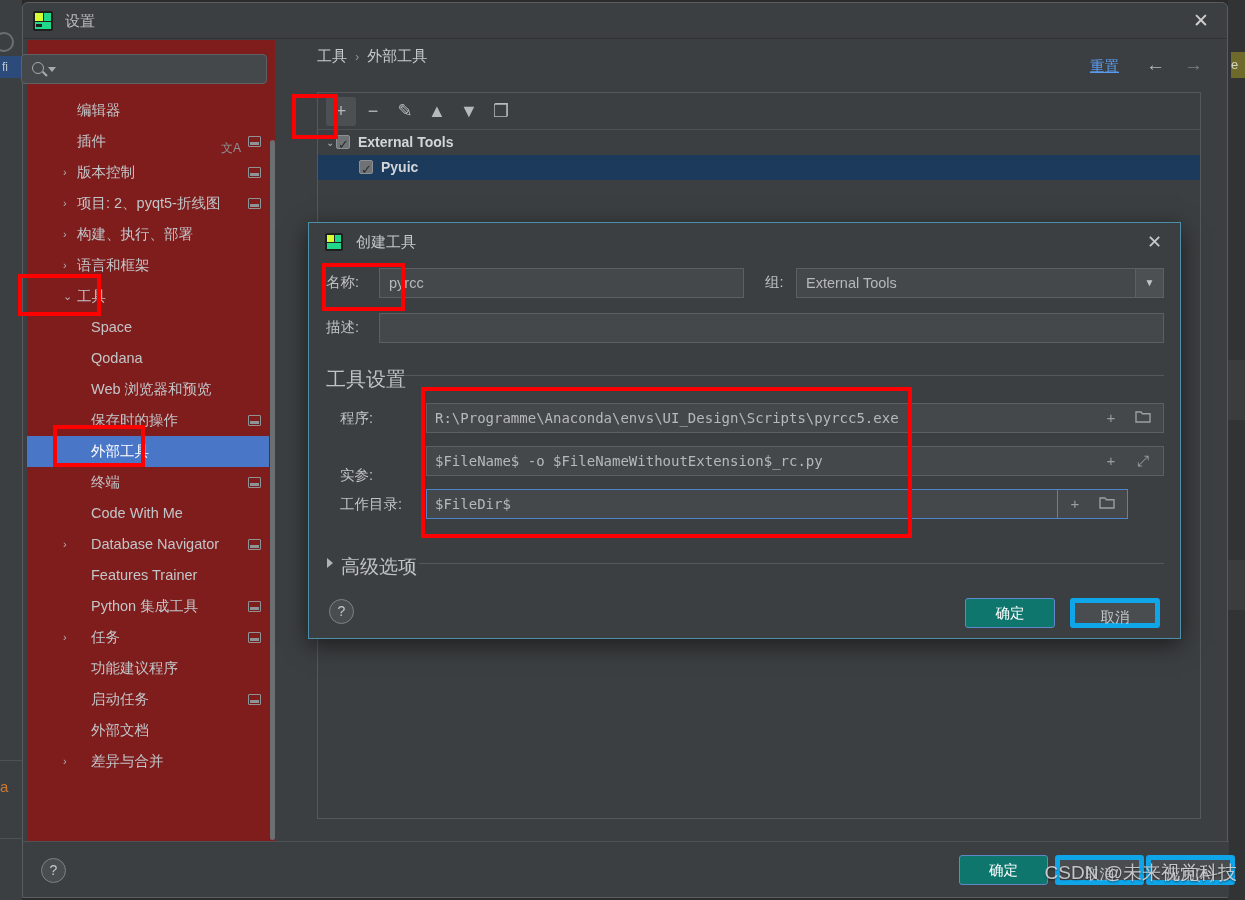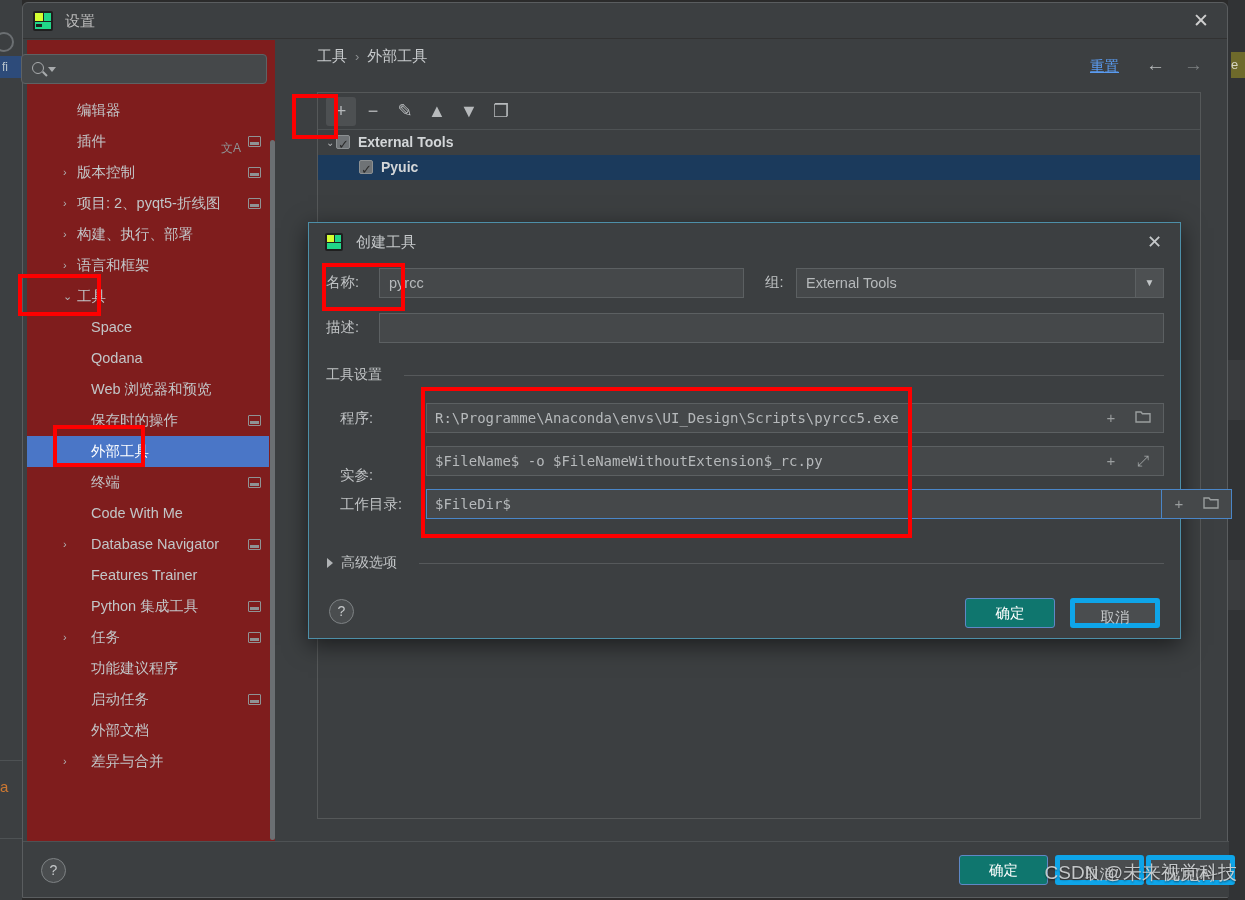--- a/index.html
+++ b/index.html
@@ -103,36 +103,36 @@
   .dlg-close { position:absolute; right:18px; top:8px; font-size:18px; color:#c5c8ca; cursor:pointer; }
 
   .flabel { position:absolute; font-size:14.5px; color:#c0c3c5; }
   .finput { position:absolute; background:#45484a; border:1px solid #5c6062; color:#b6b9bb;
       font-size:14.5px; padding:0 9px; line-height:28px; height:30px; }
   .fcombo { position:absolute; background:#45484a; border:1px solid #5c6062; height:30px; }
   .fcombo .val { position:absolute; left:9px; top:0; line-height:28px; font-size:14.5px; color:#b6b9bb; }
   .fcombo .arrow { position:absolute; right:0; top:0; width:28px; height:28px; background:#4d5052;
       border-left:1px solid #5c6062; text-align:center; line-height:28px; font-size:10px; color:#c2c5c7; }
 
-  .legend { position:absolute; font-size:14px; color:#c0c3c5; background:#3c3f41; padding-right:7px; }
+  .legend { position:absolute; font-size:20px; color:#c0c3c5; background:#3c3f41; padding-right:7px; }
   .legend-line { position:absolute; height:1px; background:#56595b; }
 
   .pathrow { position:absolute; height:30px; }
   .pathrow .txt { position:absolute; left:0; top:0; right:70px; height:30px; background:#45484a;
       border:1px solid #5c6062; border-right:none; color:#b6b9bb; font-size:14px;
       font-family:"DejaVu Sans Mono","Liberation Mono",monospace; line-height:28px; padding-left:8px;
       white-space:nowrap; overflow:hidden; }
   .pathrow.focus .txt { border:1px solid #4a86c8; }
   .pathrow .btns { position:absolute; right:0; top:0; width:70px; height:30px; background:#45484a;
       border:1px solid #5c6062; border-left:none; }
   .pathrow.focus .btns { border:1px solid #4a86c8; border-left:none; }
   .pathrow .ib { position:absolute; top:0; height:28px; line-height:28px; width:30px; text-align:center;
       color:#9a9e9f; font-size:15px; cursor:pointer; }
 
-  .adv { position:absolute; left:14px; top:550px; font-size:14px; color:#c0c3c5; cursor:pointer;}
+  .adv { position:absolute; left:14px; top:550px; font-size:19px; color:#c0c3c5; cursor:pointer;}
   .adv .tri { position:absolute; left:-14px; top:4px; width:0;height:0;
       border-top:5px solid transparent; border-bottom:5px solid transparent; border-left:6px solid #b0b3b5;}
 
   .helpq { position:absolute; width:25px; height:25px; border-radius:50%; border:1px solid #7e8284;
       background:#4a4d4f; color:#c5c8ca; font-size:14px; text-align:center; line-height:23px; cursor:pointer; }
 
   .btn { position:absolute; height:30px; border-radius:3px; font-size:14.5px; text-align:center;
       line-height:28px; cursor:pointer; }
   .btn.primary { background:#0f766e; border:1px solid #5f88c6; color:#ffffff; }
   .btn.normal { background:#4a4d4f; border:5px solid #0ea5e9; color:#c5c8ca; }
@@ -368,21 +368,21 @@
     <div class="flabel" style="left:31px; top:243px;">实参:</div>
     <div class="pathrow" style="left:117px; top:223px; width:738px;">
       <div class="txt">$FileName$ -o $FileNameWithoutExtension$_rc.py</div>
       <div class="btns">
         <div class="ib" style="left:2px;">+</div>
         <div class="ib" style="left:34px;">⤢</div>
       </div>
     </div>
 
     <div class="flabel" style="left:31px; top:272px;">工作目录:</div>
-    <div class="pathrow focus" style="left:117px; top:266px; width:806px;">
+    <div class="pathrow focus" style="left:117px; top:266px; width:702px;">
       <div class="txt">$FileDir$</div>
       <div class="btns">
         <div class="ib" style="left:2px;">+</div>
         <div class="ib" style="left:34px;">
           <svg width="16" height="13" viewBox="0 0 16 13">
               <path d="M1 2h5l1.4 1.8H15V12H1z" fill="none" stroke="#9a9e9f" stroke-width="1.4"></path>
             </svg>
         </div>
       </div>
     </div>

